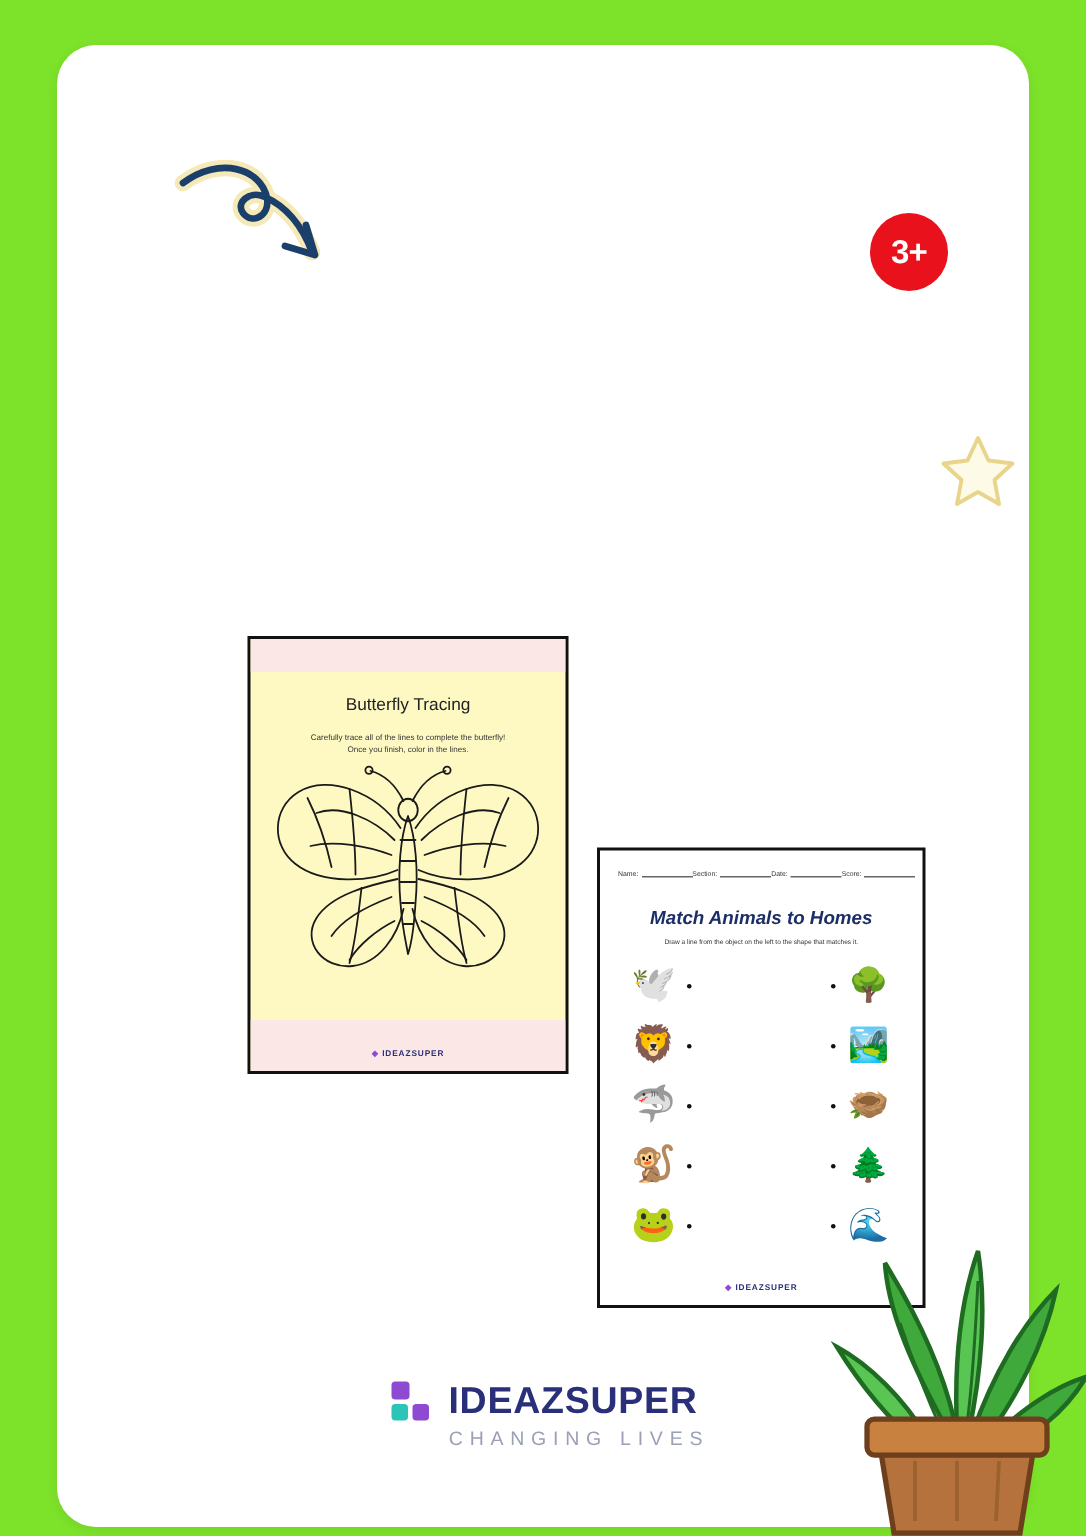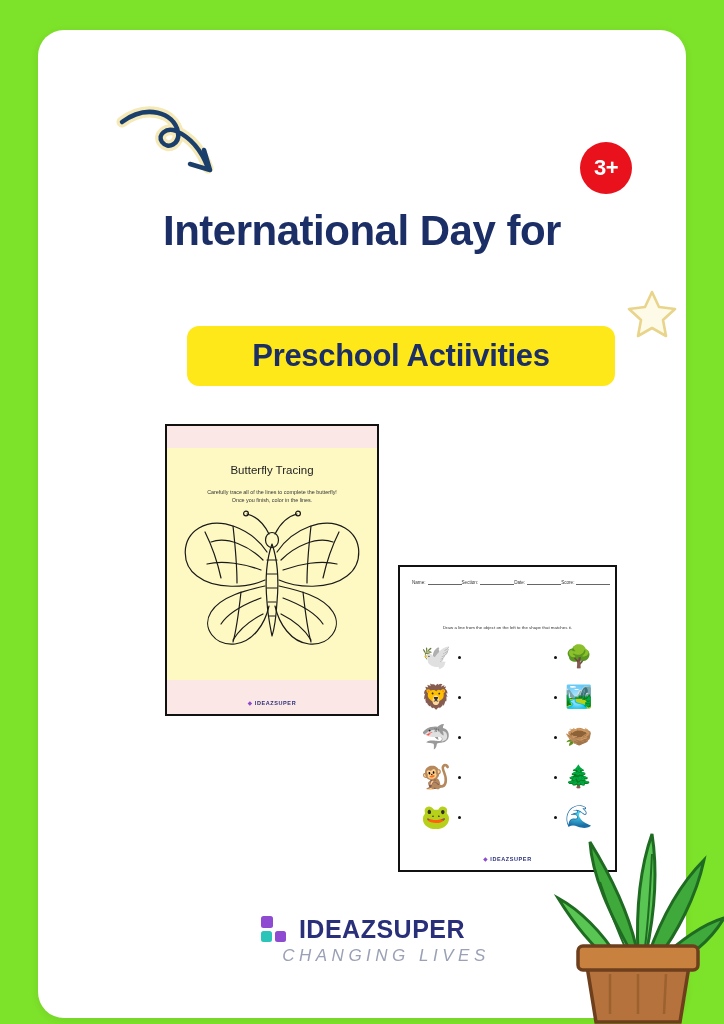--- a/index.html
+++ b/index.html
@@ -264,25 +264,24 @@
     height: 30px;
     position: relative;
   }
   .brand-name {
     font-size: 25px;
     font-weight: bold;
     color: #2a2f7a;
     letter-spacing: 0.5px;
   }
   .brand-tag {
-    font-size: 17px;
+    font-size: 13px;
     color: #9aa0b5;
     letter-spacing: 4.5px;
     margin-left: 48px;
-    font-style: italic;
   }
 
   
   .plant {
     position: absolute;
     right: -6px;
     bottom: 0;
     width: 190px;
     height: 260px;
   }
@@ -298,26 +297,22 @@
     <path d="M74 58 L94 64 L88 44" fill="none" stroke="#1b3f6b" stroke-width="4.5" stroke-linecap="round" stroke-linejoin="round"></path>
   </svg>
 
   <svg class="star-doodle" viewBox="0 0 52 52">
     <path d="M26 4 L33 19 L49 21 L37 32 L40 48 L26 40 L12 48 L15 32 L3 21 L19 19 Z" fill="#fdfbe8" stroke="#e8d48a" stroke-width="2.6" stroke-linejoin="round"></path>
   </svg>
 
   <div class="age-badge">3+</div>
 
   <div class="main-title">
-    <span class="title-line">International Day for</span>
   </div>
 
-  <div class="subtitle-wrap">
-    <span class="subtitle">Preschool Actiivities</span>
-  </div>
 
   <div class="ws-butterfly">
     <div class="band-top"></div>
     <div class="band-bottom"></div>
     <div class="ws-bf-title">Butterfly Tracing</div>
     <div class="ws-bf-instr">
       <div>Carefully trace all of the lines to complete the butterfly!</div>
       <div>Once you finish, color in the lines.</div>
     </div>
 
@@ -379,20 +374,21 @@
       <span class="ws-m-field">
         <span>Date:</span>
         <span class="rule"></span>
       </span>
       <span class="ws-m-field">
         <span>Score:</span>
         <span class="rule"></span>
       </span>
     </div>
 
+    <div class="ws-m-title">Match Animals to Homes</div>
     <div class="ws-m-instr">Draw a line from the object on the left to the shape that matches it.</div>
 
     <div class="match-rows">
 
       <div class="match-row">
         <span class="m-left">🕊️</span>
         <span class="m-dot"></span>
         <span class="m-gap"></span>
         <span class="m-dot"></span>
         <span class="m-right">🌳</span>

